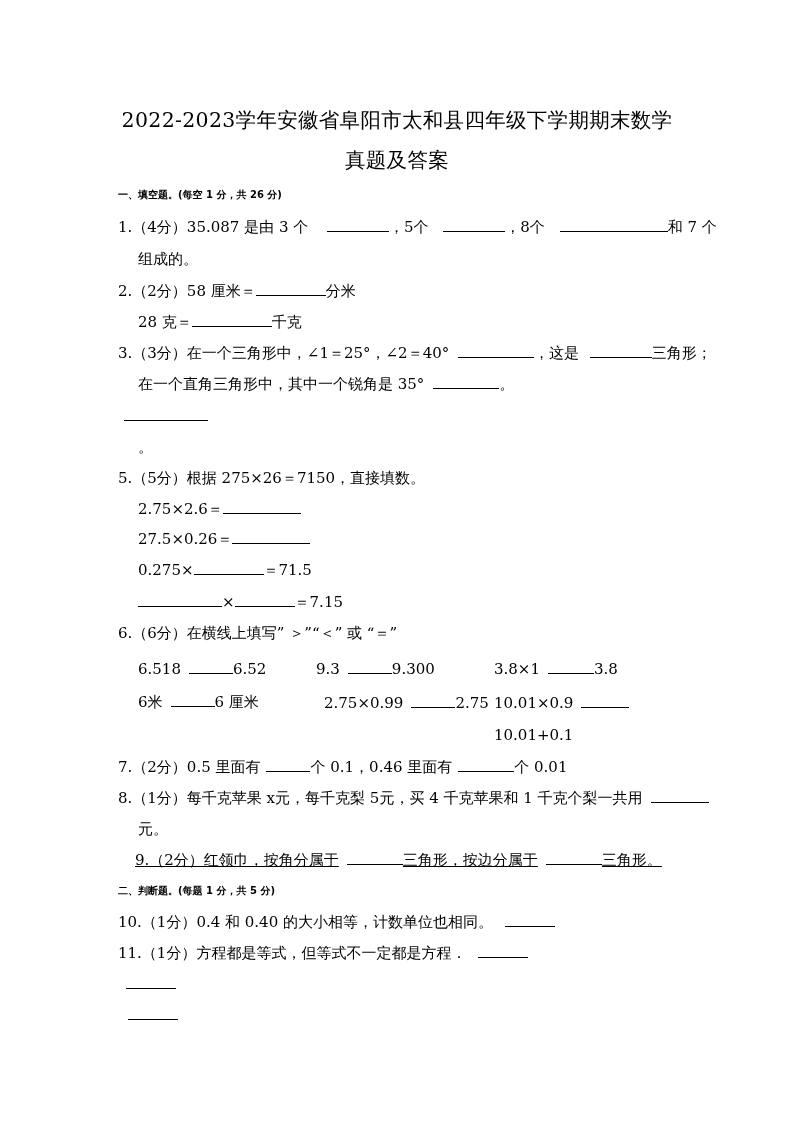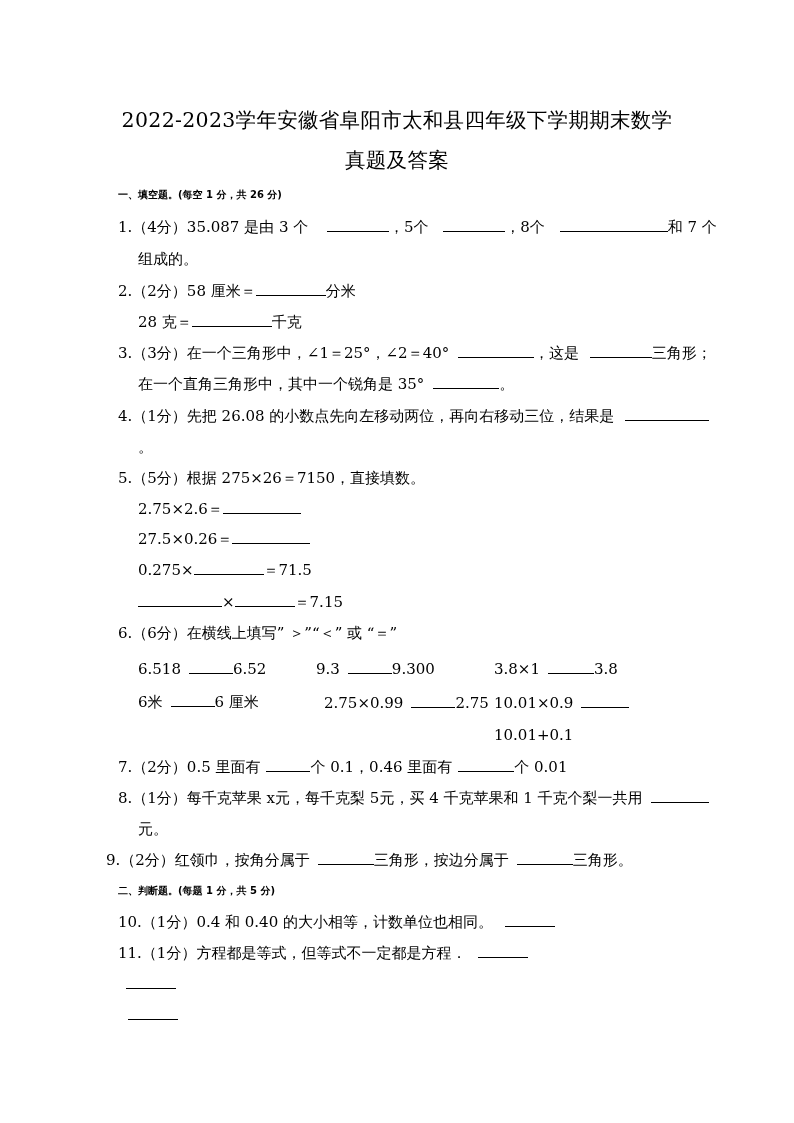--- a/index.html
+++ b/index.html
@@ -41,21 +41,20 @@
   <span>3.（3分）在一个三角形中，∠1＝25°，∠2＝40°</span>
   <span class="gap" style="width:4px"></span><span class="blank" style="width:76px"></span><span>，这是</span>
   <span class="gap" style="width:6px"></span><span class="blank" style="width:62px"></span><span>三角形；</span>
 </div>
 <div class="line" style="left:138px;top:375px;">
   <span>在一个直角三角形中，其中一个锐角是 35°</span>
   <span class="gap" style="width:4px"></span><span class="blank" style="width:66px"></span><span>。</span>
 </div>
 
 <div class="line" style="left:118px;top:407px;">
-  <span>4.（1分）先把 26.08 的小数点先向左移动两位，再向右移动三位，结果是</span>
   <span class="gap" style="width:6px"></span><span class="blank" style="width:84px"></span>
 </div>
 <div class="line" style="left:138px;top:438px;">。</div>
 
 <div class="line" style="left:118px;top:469px;">5.（5分）根据 275×26＝7150，直接填数。</div>
 <div class="line" style="left:138px;top:500px;">
   <span>2.75×2.6＝</span><span class="blank" style="width:78px"></span>
 </div>
 <div class="line" style="left:138px;top:530px;">
   <span>27.5×0.26＝</span><span class="blank" style="width:78px"></span>
@@ -90,21 +89,21 @@
 
 <div class="line" style="left:118px;top:758px;">
   <span>7.（2分）0.5 里面有</span><span class="gap" style="width:6px"></span><span class="blank" style="width:44px"></span><span>个 0.1，0.46 里面有</span><span class="gap" style="width:6px"></span><span class="blank" style="width:56px"></span><span>个 0.01</span>
 </div>
 
 <div class="line" style="left:118px;top:789px;">
   <span>8.（1分）每千克苹果 x元，每千克梨 5元，买 4 千克苹果和 1 千克个梨一共用</span><span class="gap" style="width:8px"></span><span class="blank" style="width:58px"></span>
 </div>
 <div class="line" style="left:138px;top:820px;">元。</div>
 
-<div class="line" style="left:106px;top:851px;">
+<div class="line" style="left:135px;top:851px;text-decoration:underline;">
   <span>9.（2分）红领巾，按角分属于</span><span class="gap" style="width:8px"></span><span class="blank" style="width:56px"></span><span>三角形，按边分属于</span><span class="gap" style="width:8px"></span><span class="blank" style="width:56px"></span><span>三角形。</span>
 </div>
 
 <div class="line sec" style="left:118px;top:882px;">二、判断题。(每题 1 分，共 5 分)</div>
 
 <div class="line" style="left:118px;top:913px;">
   <span>10.（1分）0.4 和 0.40 的大小相等，计数单位也相同。</span><span class="gap" style="width:12px"></span><span class="blank" style="width:50px"></span>
 </div>
 <div class="line" style="left:118px;top:944px;">
   <span>11.（1分）方程都是等式，但等式不一定都是方程．</span><span class="gap" style="width:12px"></span><span class="blank" style="width:50px"></span>

